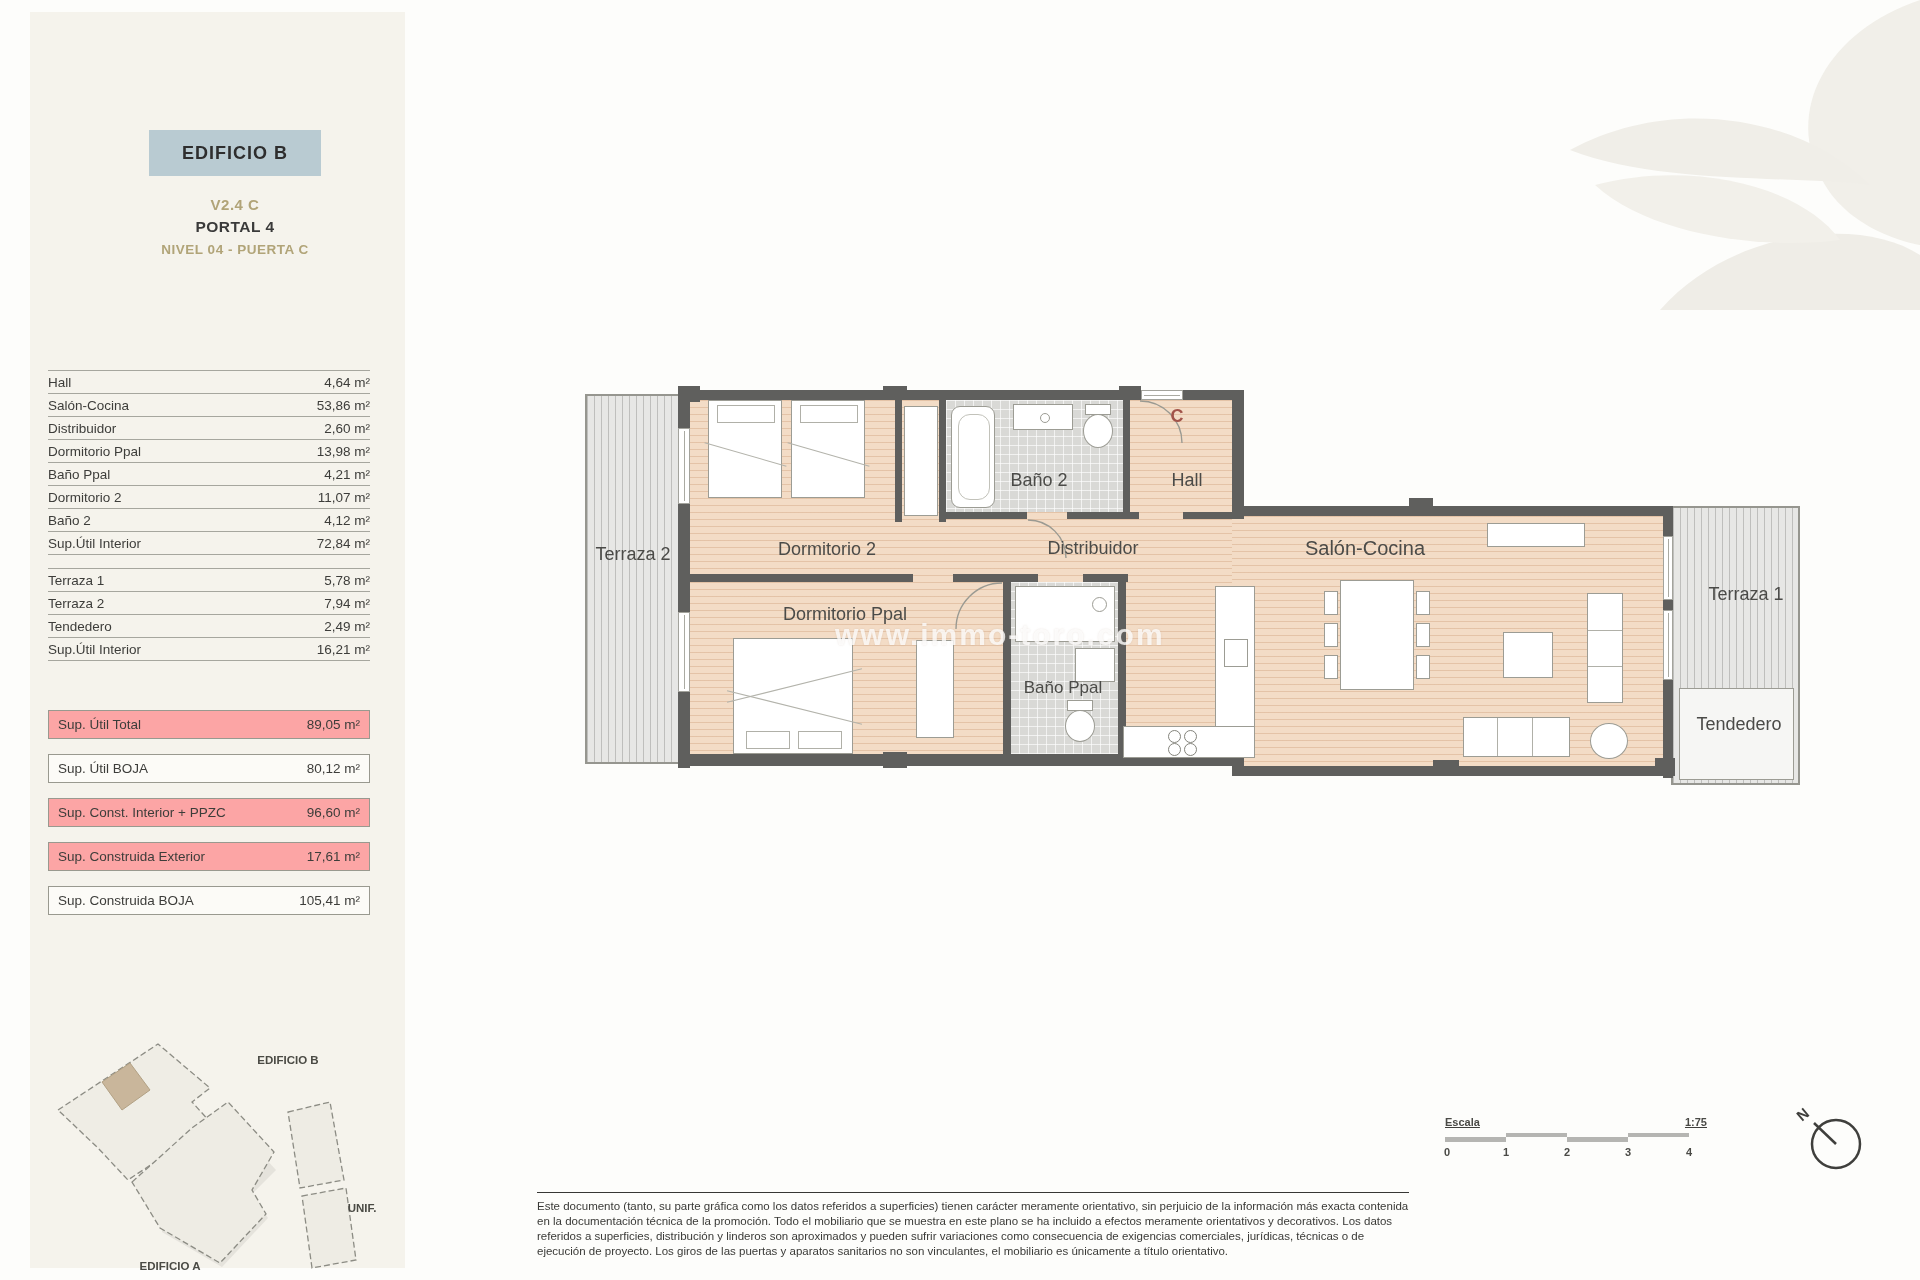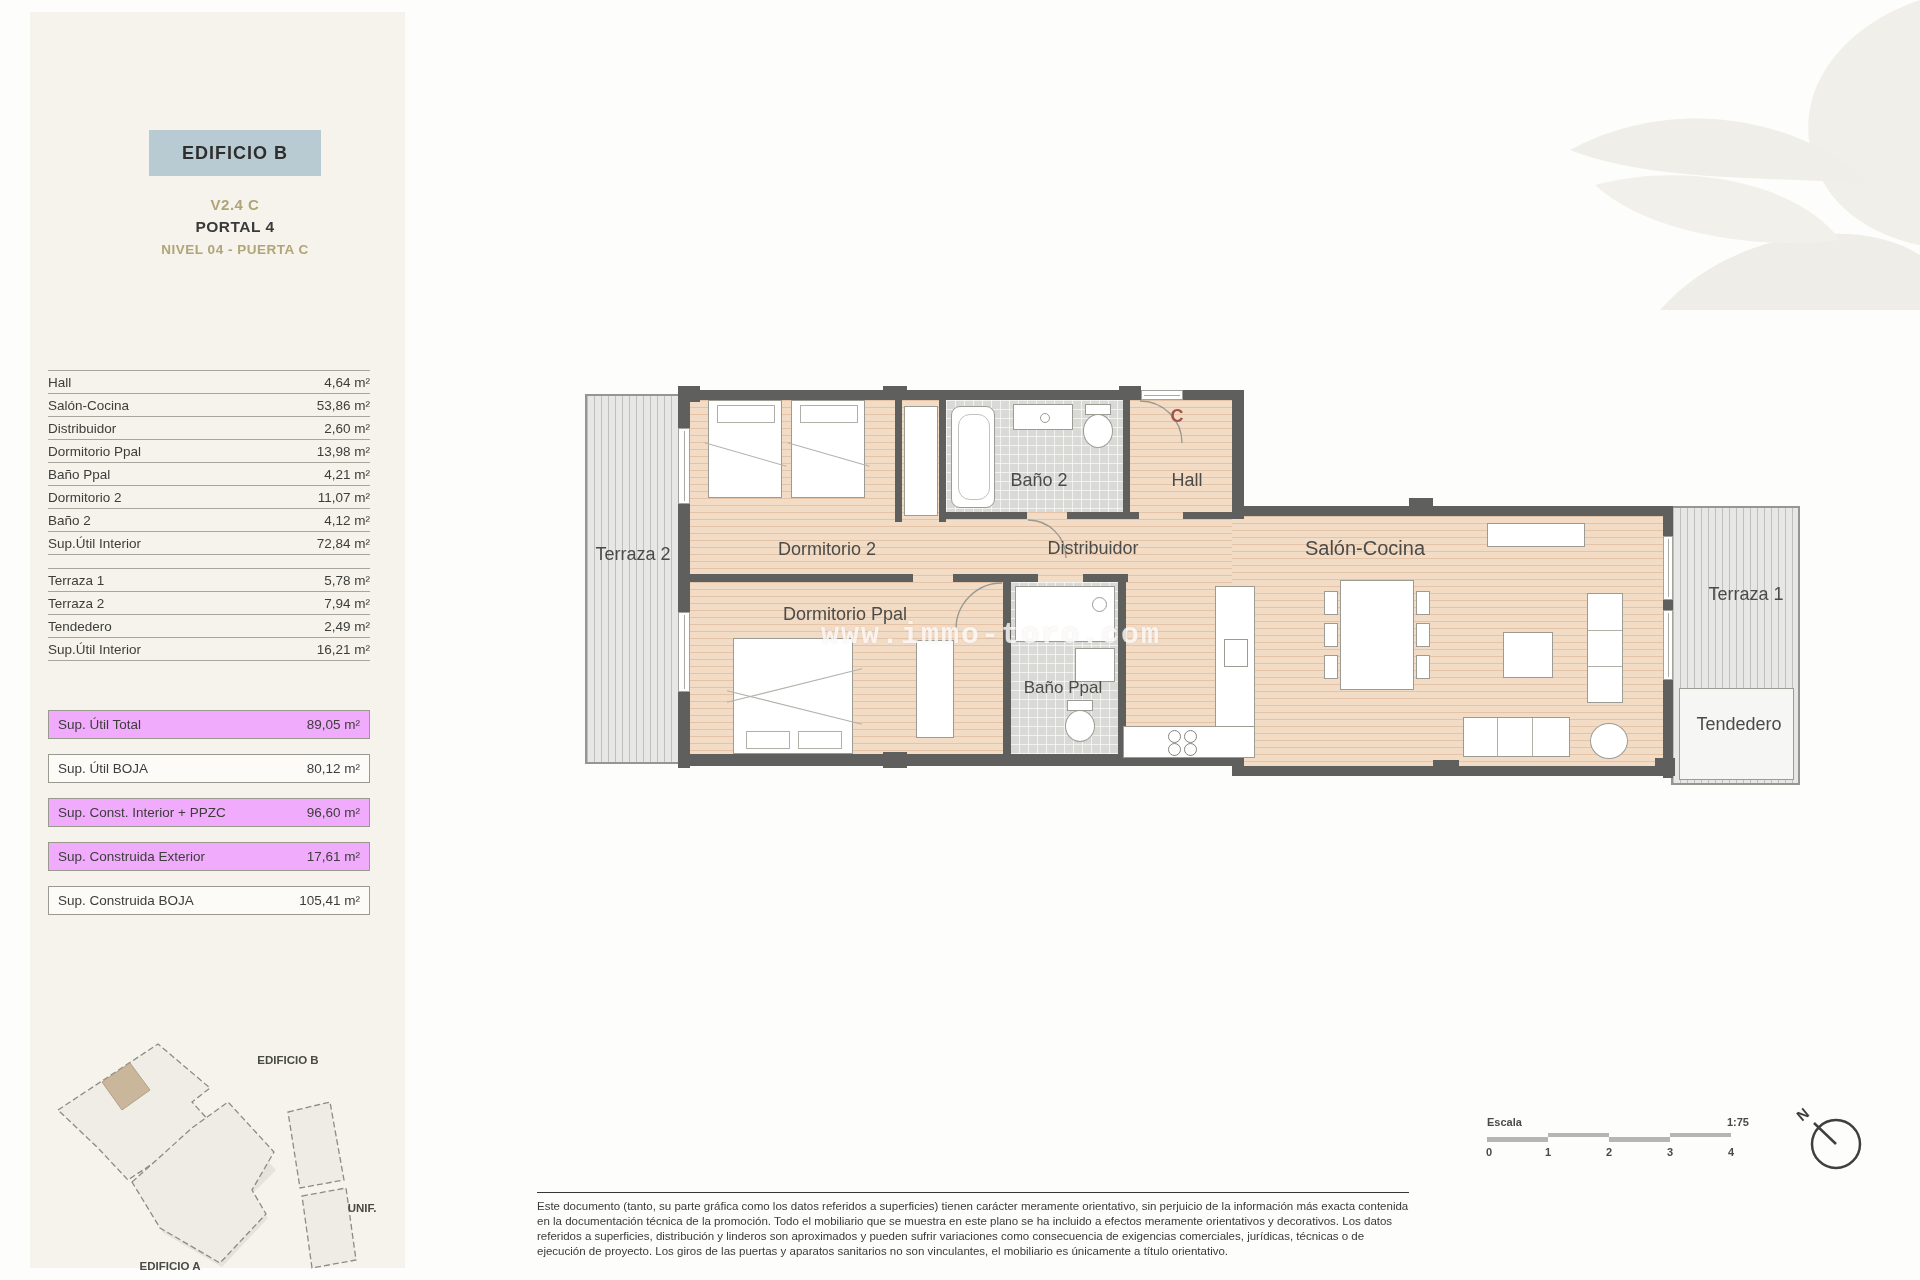--- a/index.html
+++ b/index.html
@@ -13,21 +13,21 @@
            font-size:18px;font-weight:bold;letter-spacing:1px;color:#2e2e2e;}
   .hdr-unit{margin-top:20px;font-size:15px;font-weight:bold;color:#b1a478;letter-spacing:.5px;}
   .hdr-portal{margin-top:5px;font-size:15.5px;font-weight:bold;color:#3a3a3a;letter-spacing:.5px;}
   .hdr-level{margin-top:6px;font-size:13.5px;font-weight:bold;color:#b1a478;letter-spacing:.5px;}
   .atable{position:absolute;width:322px;border-bottom:1px solid #a6a69e;}
   .arow{height:22px;border-top:1px solid #a6a69e;display:flex;justify-content:space-between;
         align-items:center;font-size:13.5px;color:#3d3d3a;}
   .totals{position:absolute;left:48px;top:710px;width:322px;}
   .tbox{height:27px;margin-bottom:15px;border:1px solid #99998f;display:flex;
         justify-content:space-between;align-items:center;padding:0 9px;font-size:13.5px;color:#3d3d3a;}
-  .tbox.shaded{background:#f0abfc;text-align:right;}
+  .tbox.shaded{background:#fca5a5;text-align:right;}
   .tbox.plain{background:#fcfbf7;}
   .note{position:absolute;left:48px;top:934px;width:305px;font-size:11.5px;line-height:1.32;color:#3d3d3a;}
   
   .plan{position:absolute;left:583px;top:386px;width:1220px;height:404px;}
   .wall{position:absolute;background:#5f5f5d;}
   .pillar{position:absolute;background:#5f5f5d;}
   .wood{position:absolute;background-color:#f3dcc6;
         background-image:repeating-linear-gradient(to bottom,rgba(193,137,95,.30) 0 1px,transparent 1px 7px);}
   .deck{position:absolute;background-color:#e7e7e5;border:2px solid #96968f;box-sizing:border-box;
         background-image:repeating-linear-gradient(to right,rgba(125,125,122,.38) 0 1px,transparent 1px 7px);}
@@ -40,21 +40,21 @@
   .rlabel.big{font-size:20px;}
   .win{position:absolute;background:#fff;border:1px solid #a3a39c;box-sizing:border-box;}
   .win.v::before{content:"";position:absolute;left:50%;top:2px;bottom:2px;width:1px;background:#aaaaa2;}
   .win.h::before{content:"";position:absolute;top:50%;left:2px;right:2px;height:1px;background:#aaaaa2;}
   .fold{position:absolute;left:-8%;top:55%;width:118%;height:0;border-top:1px solid #b3b3ab;transform:rotate(16deg);}
   .door-letter{position:absolute;transform:translate(-50%,-50%);font-size:18px;font-weight:bold;color:#a2544a;}
   .watermark{position:absolute;font-size:30px;font-weight:bold;letter-spacing:2px;
              color:rgba(255,255,255,.78);text-shadow:0 0 2px rgba(180,150,130,.25);white-space:nowrap;}
   .burner{position:absolute;width:11px;height:11px;border:1px solid #84847c;border-radius:50%;background:#fff;}
   
-  .scalebar{position:absolute;left:1487px;top:1116px;width:262px;}
+  .scalebar{position:absolute;left:1445px;top:1116px;width:262px;text-decoration:underline;}
   .scalebar .caps{display:flex;justify-content:space-between;font-size:11px;font-weight:bold;color:#4a4a46;margin-bottom:4px;}
   .segwrap{position:relative;height:12px;}
   .seg{position:absolute;width:61px;height:4.5px;background:#b5b5b2;}
   .tick{position:absolute;top:14px;transform:translateX(-50%);font-size:11px;font-weight:bold;color:#4a4a46;}
   .disclaimer{position:absolute;left:537px;top:1192px;width:872px;border-top:1.5px solid #373734;}
   .disclaimer p{margin:6px 0 0 0;font-size:11.5px;line-height:1.3;color:#3a3a37;}
 </style>
 </head>
 <body>
 
@@ -291,21 +291,21 @@
     <div class="rlabel" style="left:456px;top:94px;">Baño 2</div>
     <div class="rlabel" style="left:604px;top:94px;">Hall</div>
     <div class="rlabel" style="left:510px;top:162px;">Distribuidor</div>
     <div class="rlabel" style="left:262px;top:228px;">Dormitorio Ppal</div>
     <div class="rlabel" style="left:480px;top:302px;font-size:17px;">Baño Ppal</div>
     <div class="rlabel big" style="left:782px;top:162px;">Salón-Cocina</div>
     <div class="rlabel" style="left:1163px;top:208px;">Terraza 1</div>
     <div class="rlabel" style="left:1156px;top:338px;">Tendedero</div>
 
     <div class="door-letter" style="left:594px;top:30px;">C</div>
-    <div class="watermark" style="left:238px;top:232px;font-family:Liberation Mono, monospace;">www.immo-toro.com</div>
+    <div class="watermark" style="left:252px;top:232px;">www.immo-toro.com</div>
   </div>
 
   <div class="scalebar">
     <div class="caps">
       <span>Escala</span>
       <span>1:75</span>
     </div>
     <div class="segwrap">
       <div class="seg" style="left:0;top:5px;"></div>
       <div class="seg" style="left:61px;top:0.5px;"></div>

